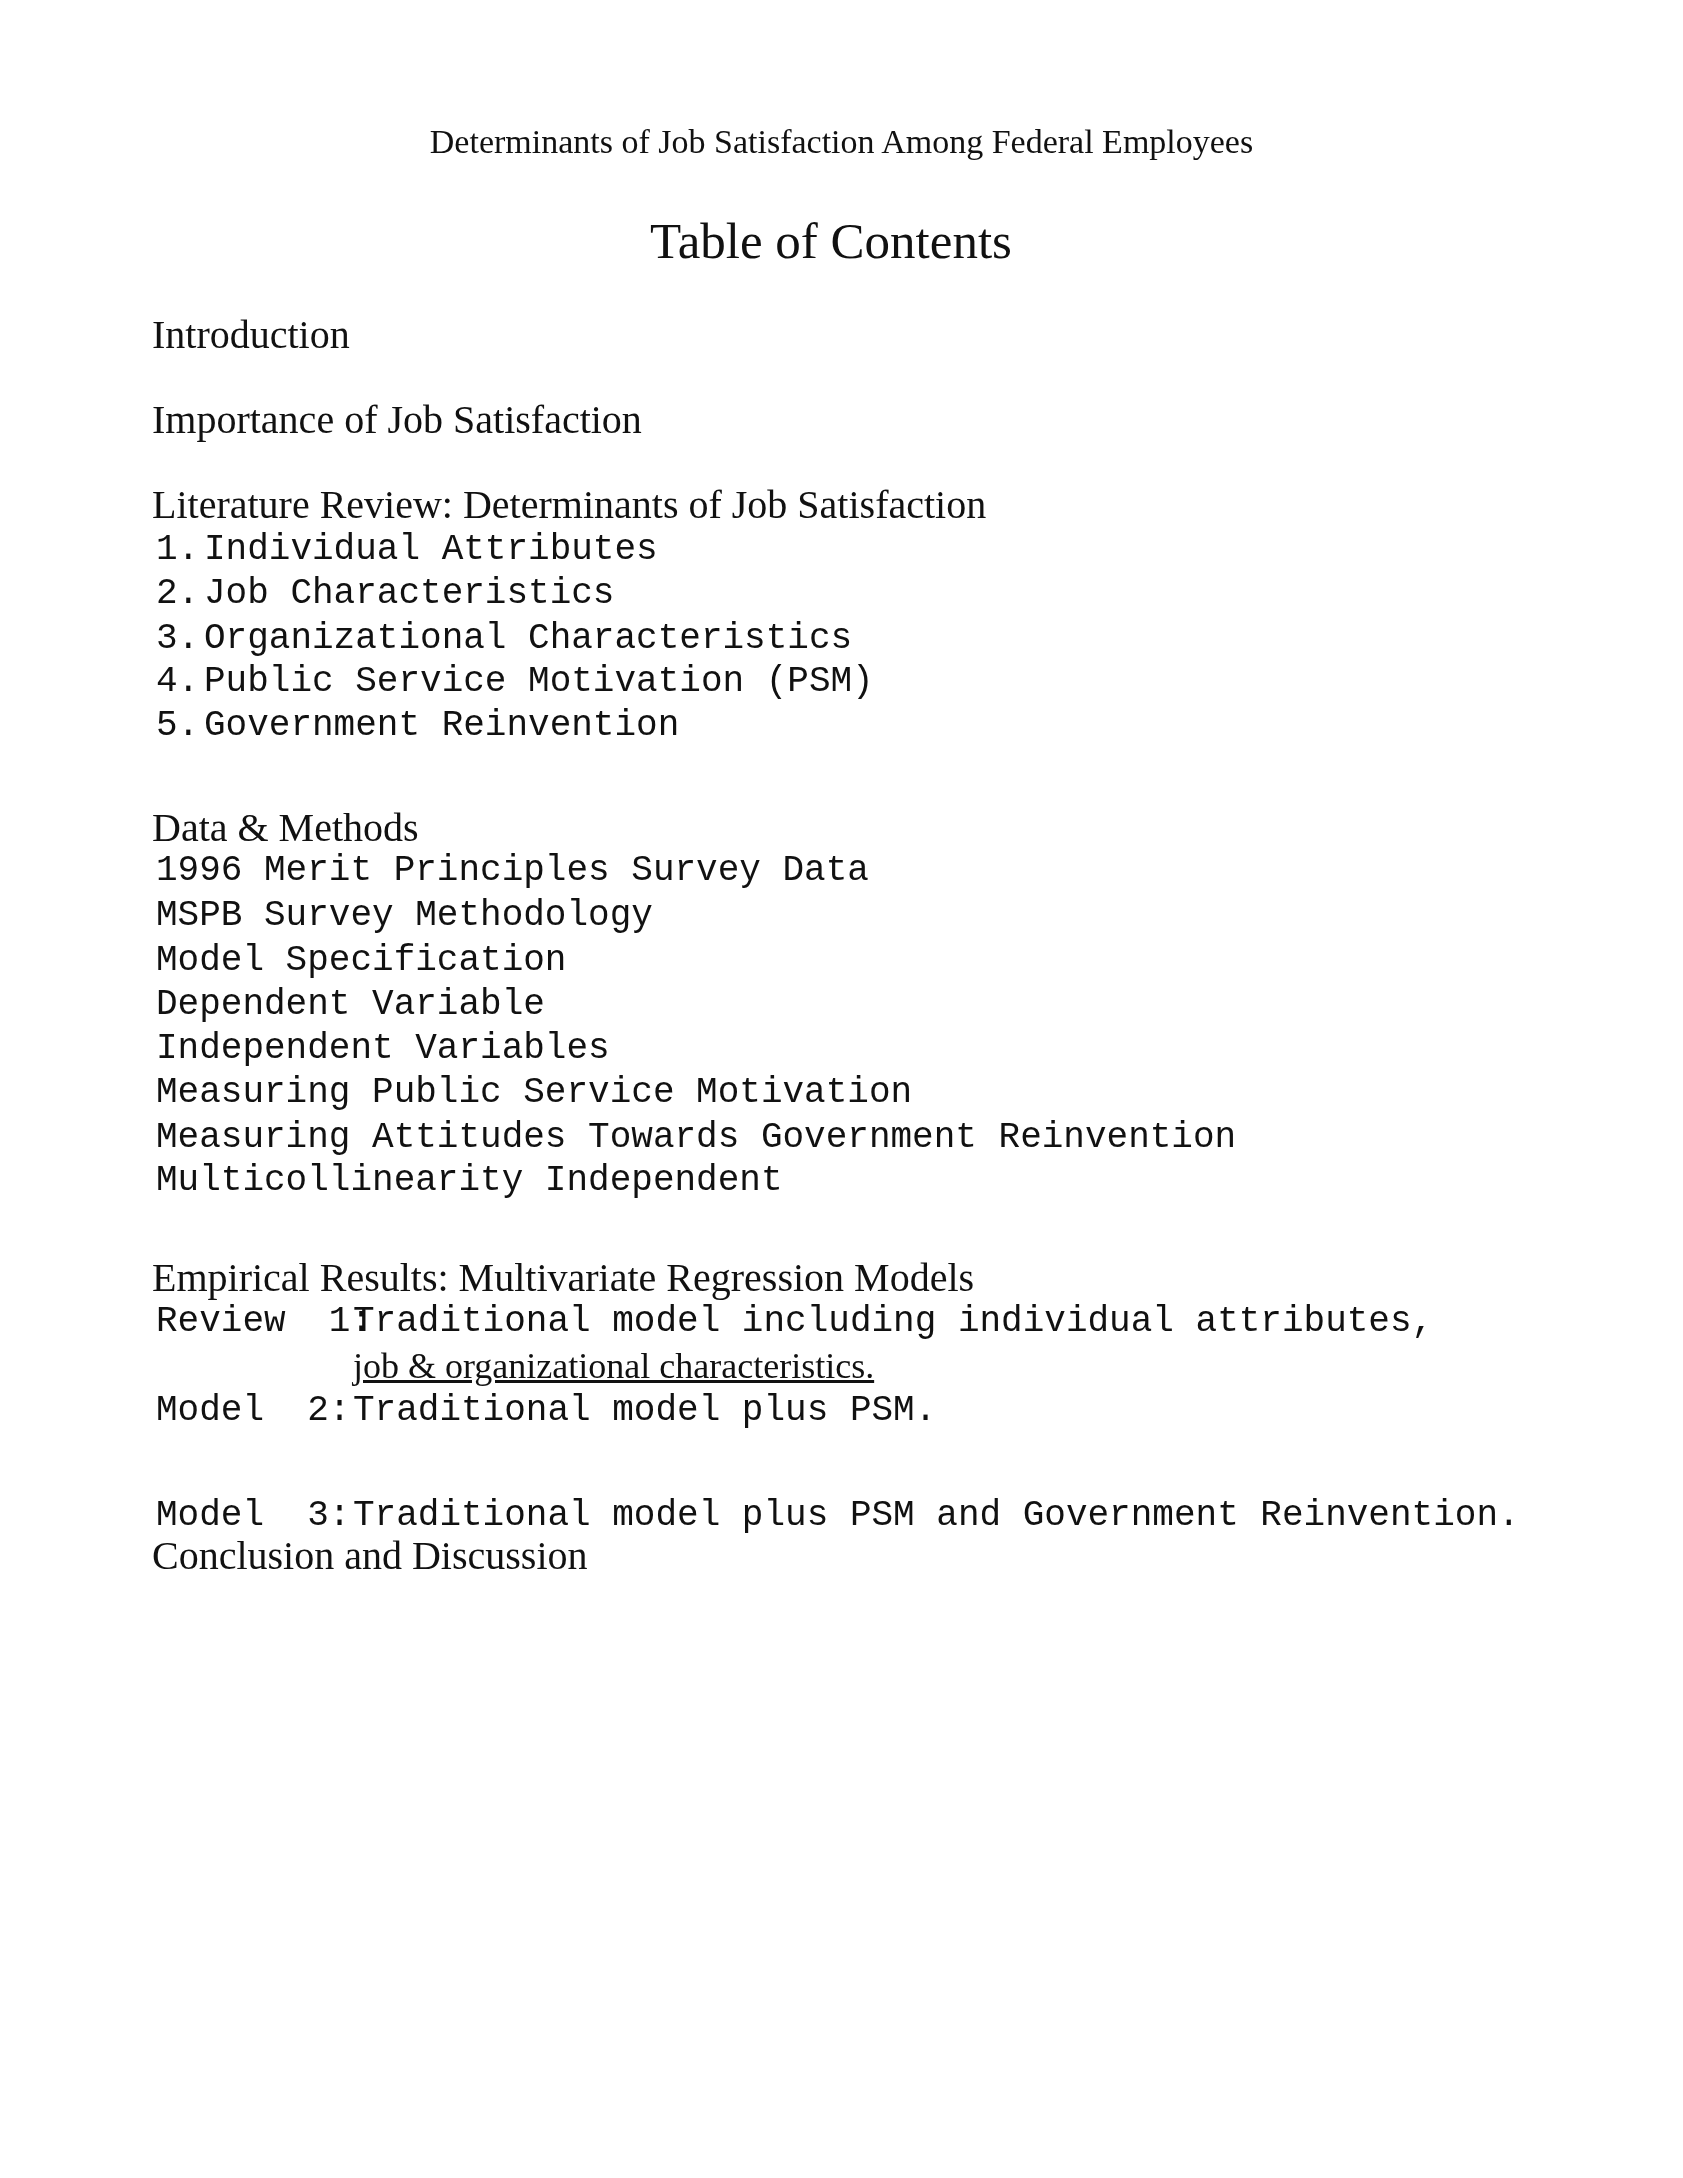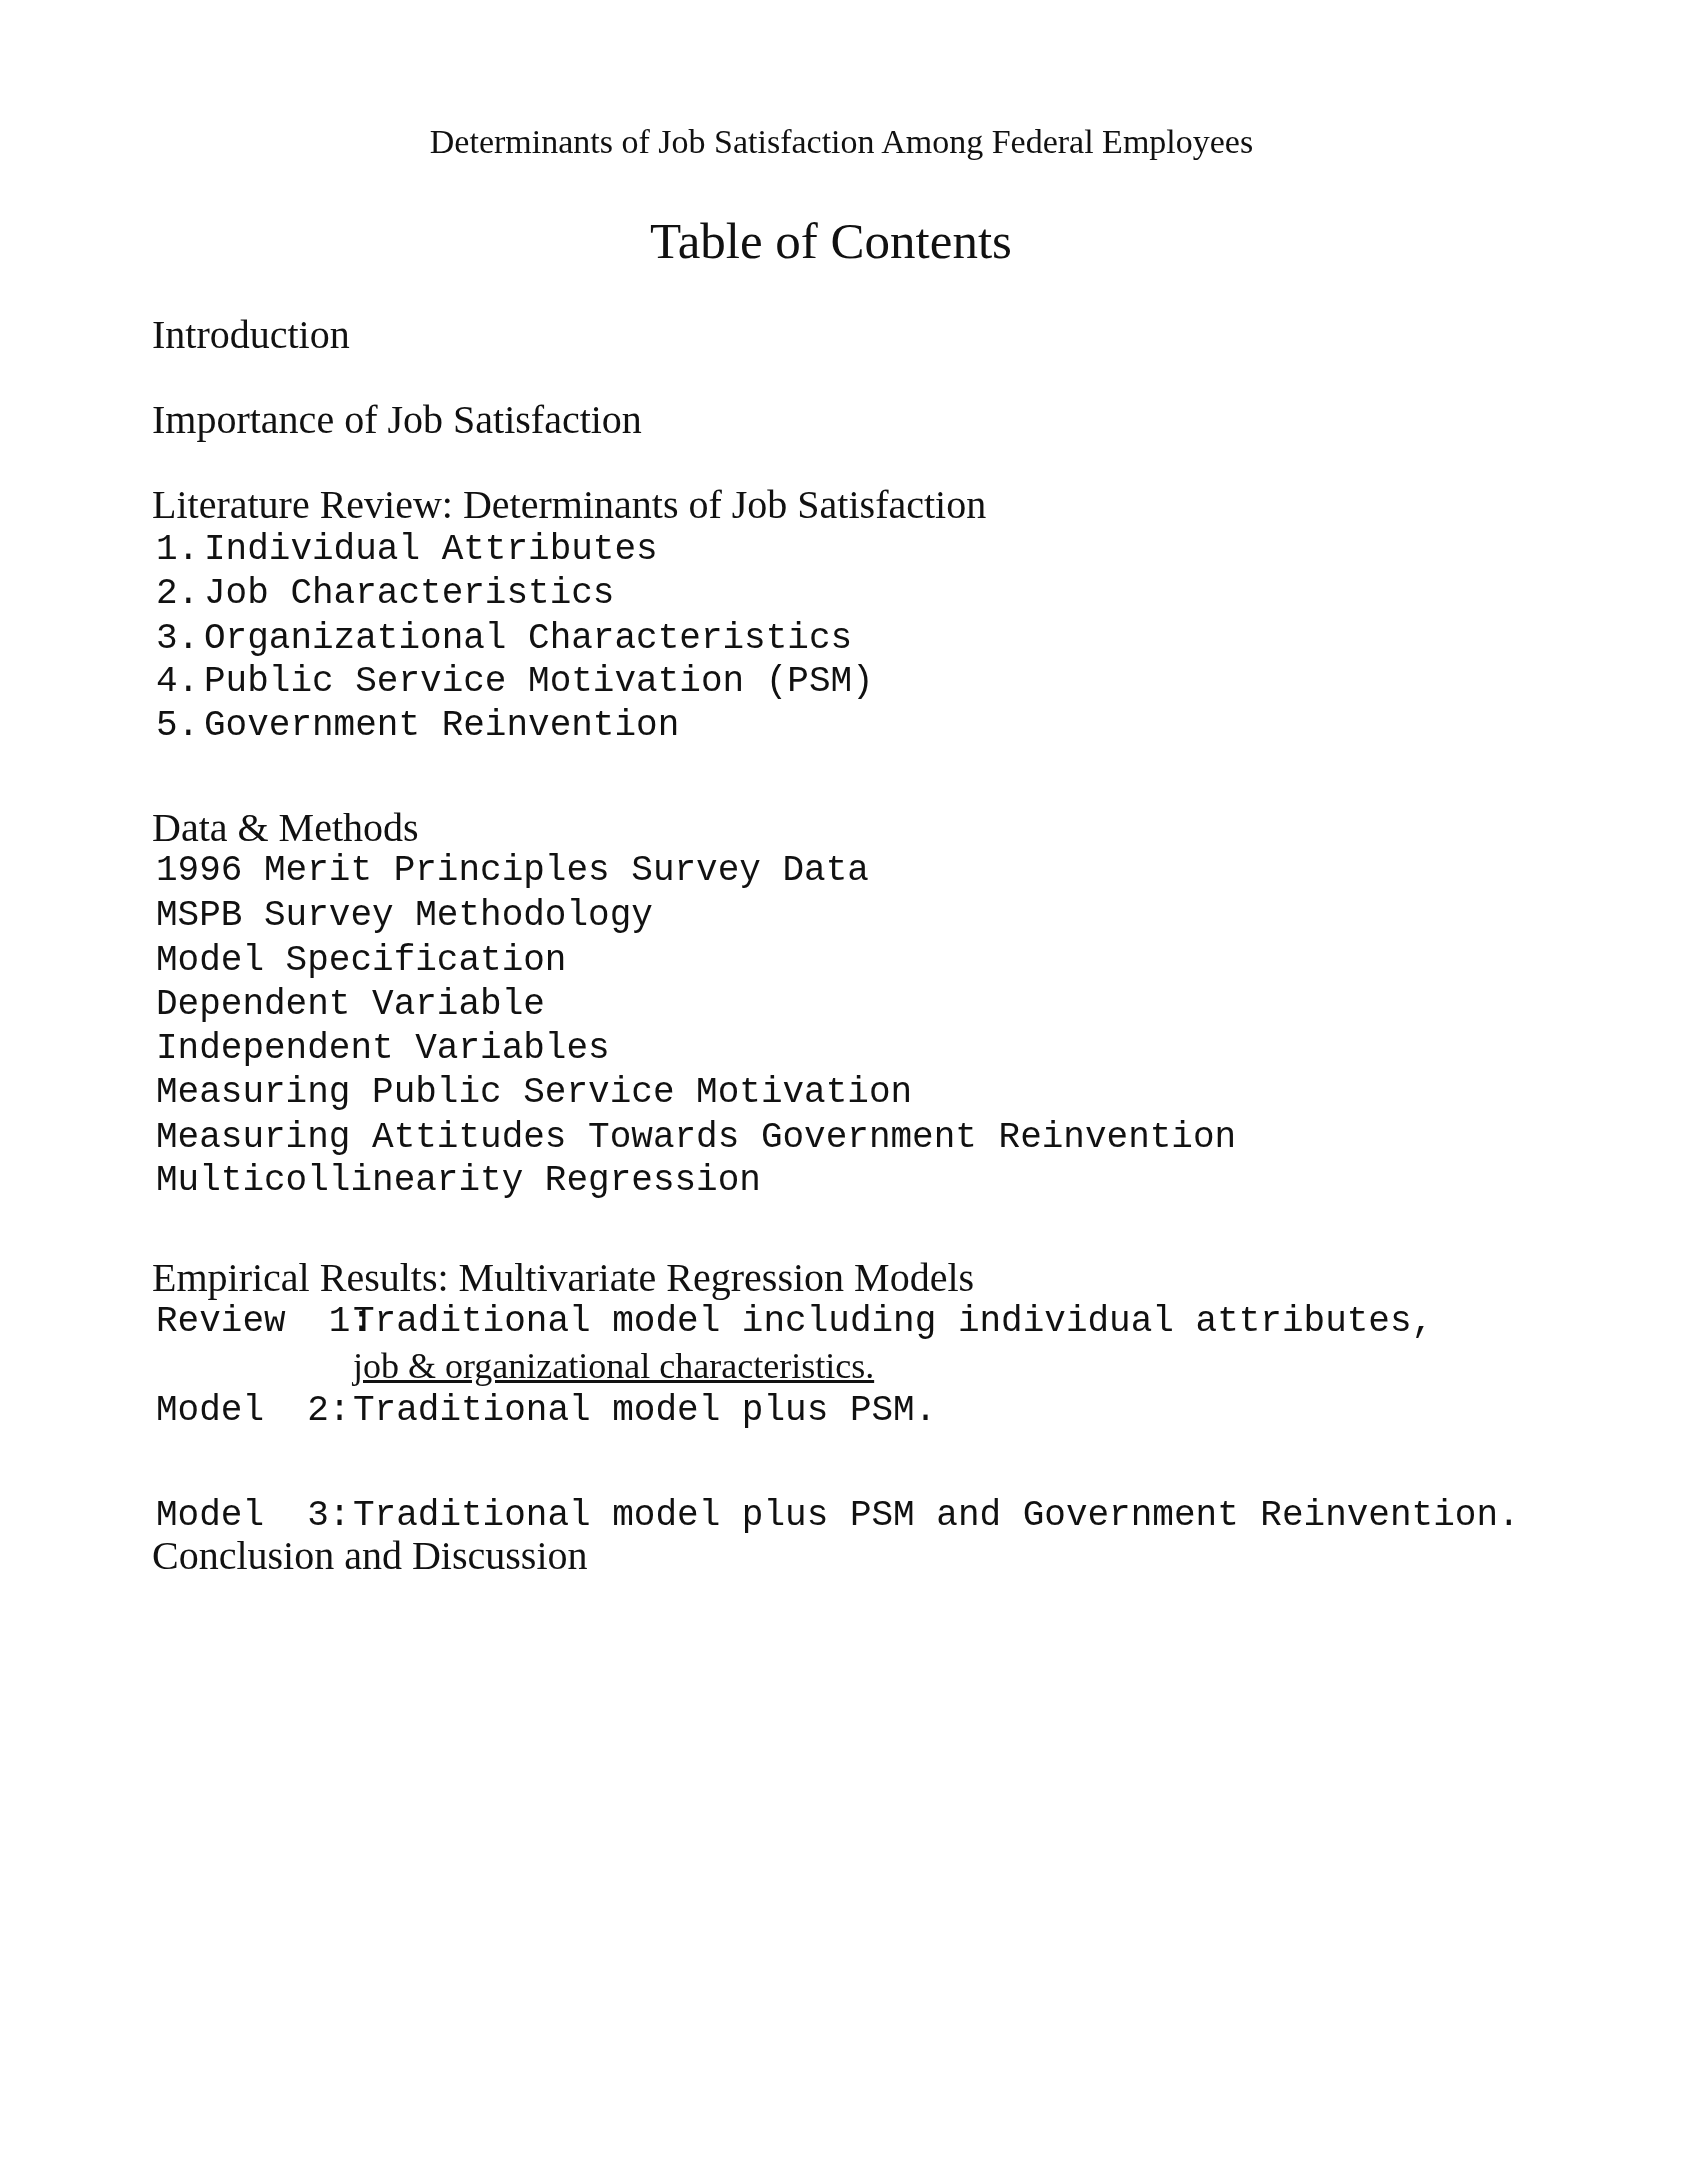--- a/index.html
+++ b/index.html
@@ -32,21 +32,21 @@
   <div class="abs b" style="top:708px"><span class="num">5.</span><span>Government Reinvention</span></div>
 
   <div class="abs h" style="top:808px">Data &amp; Methods</div>
   <div class="abs b" style="top:853px">1996 Merit Principles Survey Data</div>
   <div class="abs b" style="top:898px">MSPB Survey Methodology</div>
   <div class="abs b" style="top:943px">Model Specification</div>
   <div class="abs b" style="top:987px">Dependent Variable</div>
   <div class="abs b" style="top:1031px">Independent Variables</div>
   <div class="abs b" style="top:1075px">Measuring Public Service Motivation</div>
   <div class="abs b" style="top:1120px">Measuring Attitudes Towards Government Reinvention</div>
-  <div class="abs b" style="top:1163px">Multicollinearity Regression</div>
+  <div class="abs b" style="top:1163px">Multicollinearity Independent</div>
 
   <div class="abs h" style="top:1258px">Empirical Results: Multivariate Regression Models</div>
   <div class="abs b" style="top:1304px"><span class="mlabel" style="white-space:pre">Review  1:</span><span>Traditional model including individual attributes,</span></div>
   <div class="abs mdesc-cont" style="top:1348px">job &amp; organizational characteristics.</div>
   <div class="abs b" style="top:1393px"><span class="mlabel" style="white-space:pre">Model  2:</span><span>Traditional model plus PSM.</span></div>
   <div class="abs b" style="top:1498px"><span class="mlabel" style="white-space:pre">Model  3:</span><span>Traditional model plus PSM and Government Reinvention.</span></div>
 
   <div class="abs h" style="top:1536px">Conclusion and Discussion</div>
 </div>
 

